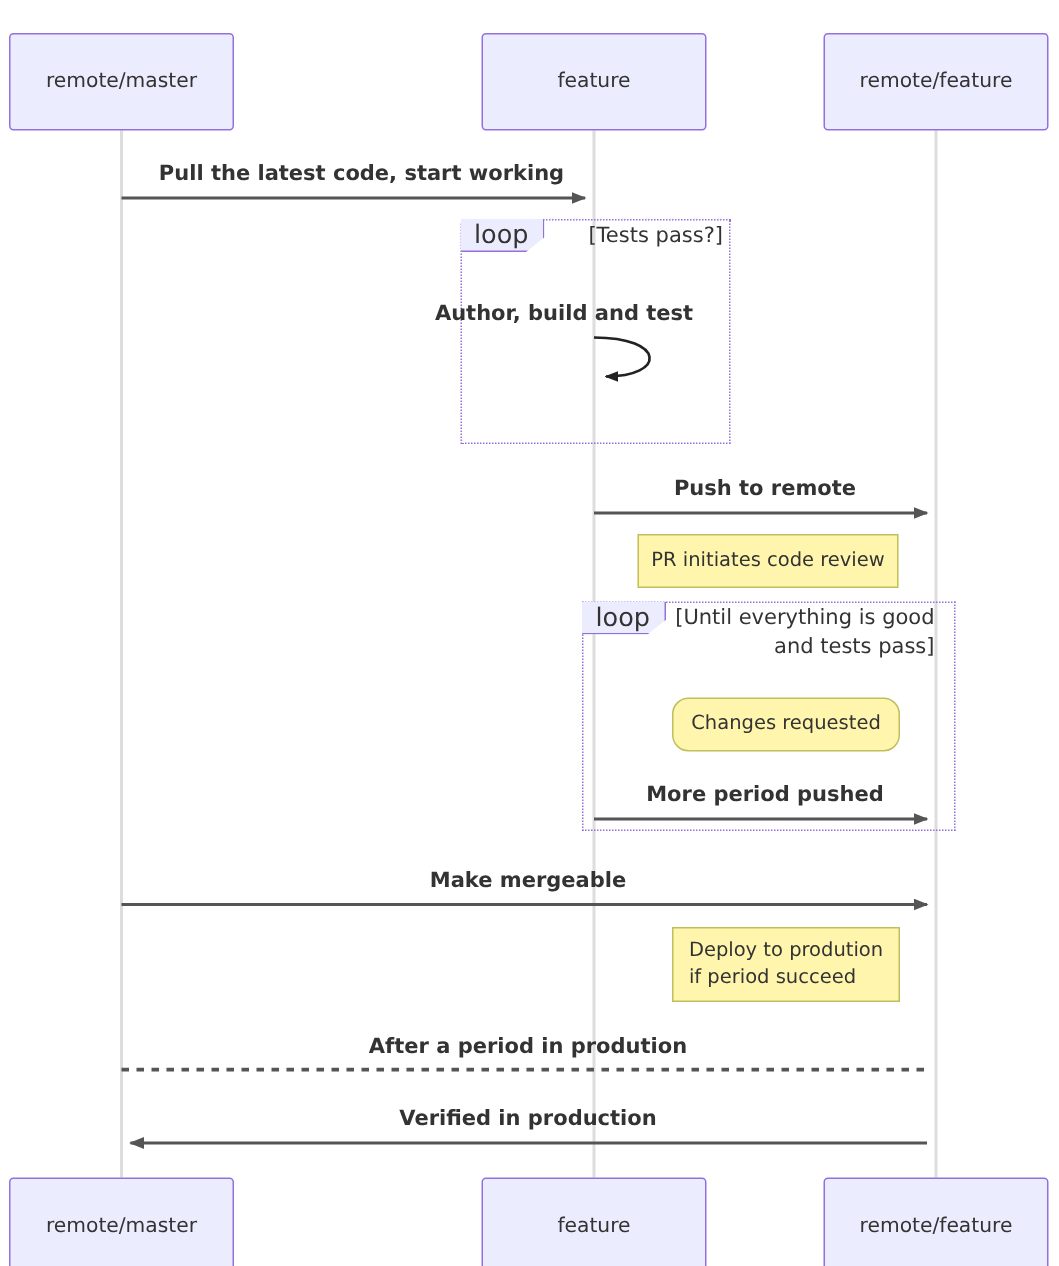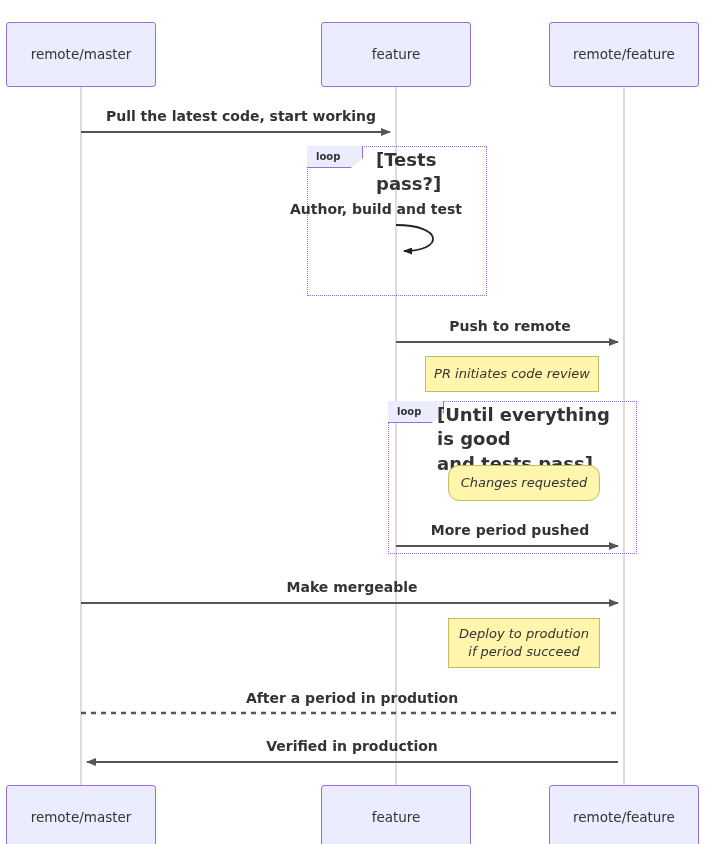--- a/index.html
+++ b/index.html
@@ -52,59 +52,55 @@
     position:absolute;
     box-sizing:border-box;
     border:1.5px dotted #9370DB;
     background:transparent;
   }
   .loop-tab{
     position:absolute;
     box-sizing:border-box;
     background:#ECECFF;
     color:#333333;
-    font-size:10px;
+    font-size:17px;
     font-family:"DejaVu Sans","Liberation Sans",sans-serif;
     display:flex;
     align-items:center;
     justify-content:flex-start;
     padding-left:9px;
     border:1px solid #9370DB;
     border-top:none;
     border-left:none;
     clip-path:polygon(0 0, 100% 0, 100% 55%, 78% 100%, 0 100%);
-    font-weight:bold;
   }
   .loop-cond{
     position:absolute;
     color:#333333;
-    font-size:18px;
+    font-size:14px;
     font-family:"DejaVu Sans","Liberation Sans",sans-serif;
-    text-align:left;
+    text-align:right;
     line-height:1.35;
     white-space:pre-line;
-    font-weight:bold;
   }
 
   
   .note{
     position:absolute;
     box-sizing:border-box;
     background:#FFF5AD;
     border:1px solid #BFBF5E;
     color:#333333;
     font-size:13px;
     font-family:"DejaVu Sans","Liberation Sans",sans-serif;
     display:flex;
     align-items:center;
     justify-content:center;
-    text-align:center;
     line-height:1.35;
     white-space:pre-line;
-    font-style:italic;
   }
 </style>
 </head>
 <body>
 
 <div id="diagram">
 
   <svg class="layer" id="vector-layer" width="706" height="844" viewBox="0 0 706 844" xmlns="http://www.w3.org/2000/svg">
     <defs>
       <marker id="arrow-right" markerWidth="10" markerHeight="8" refX="9" refY="4" orient="auto" markerUnits="userSpaceOnUse">

